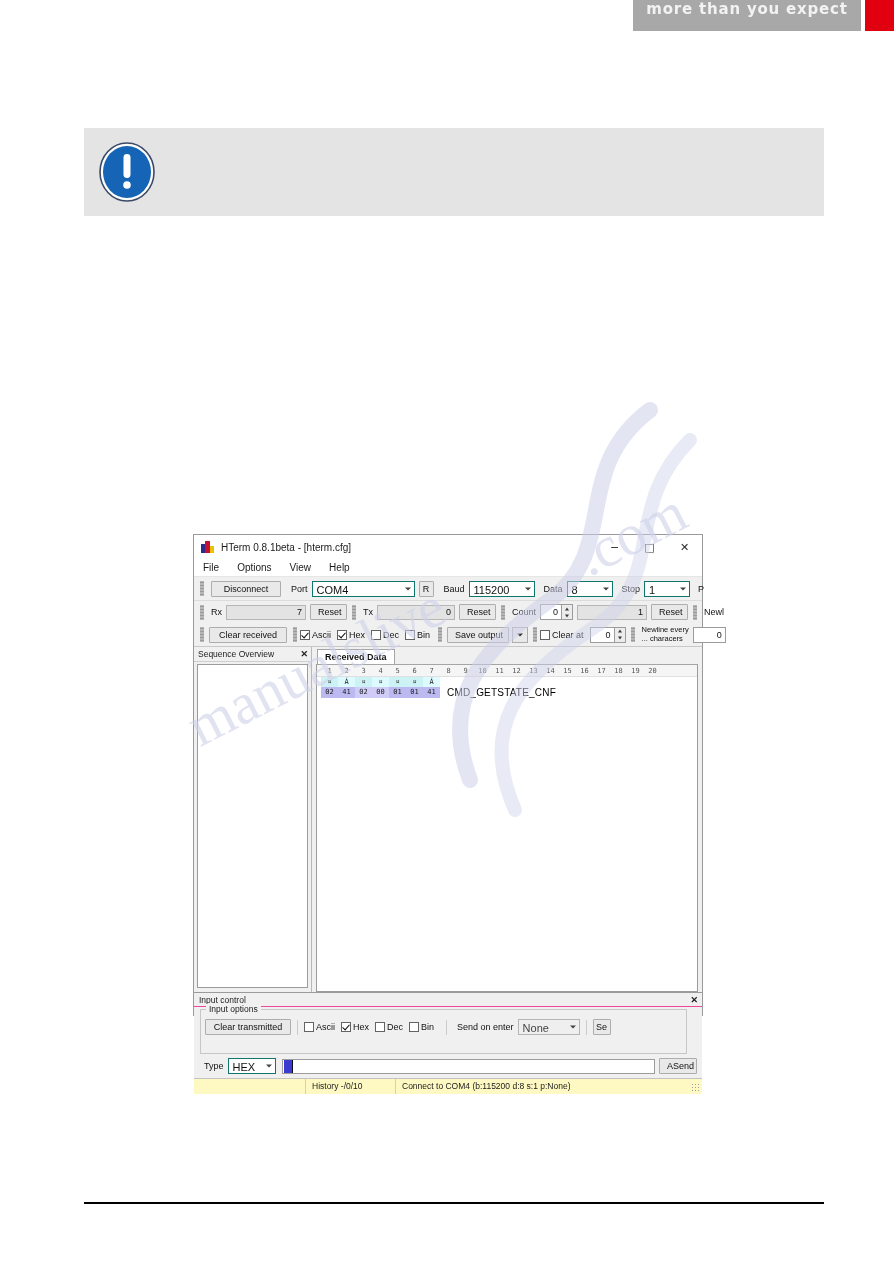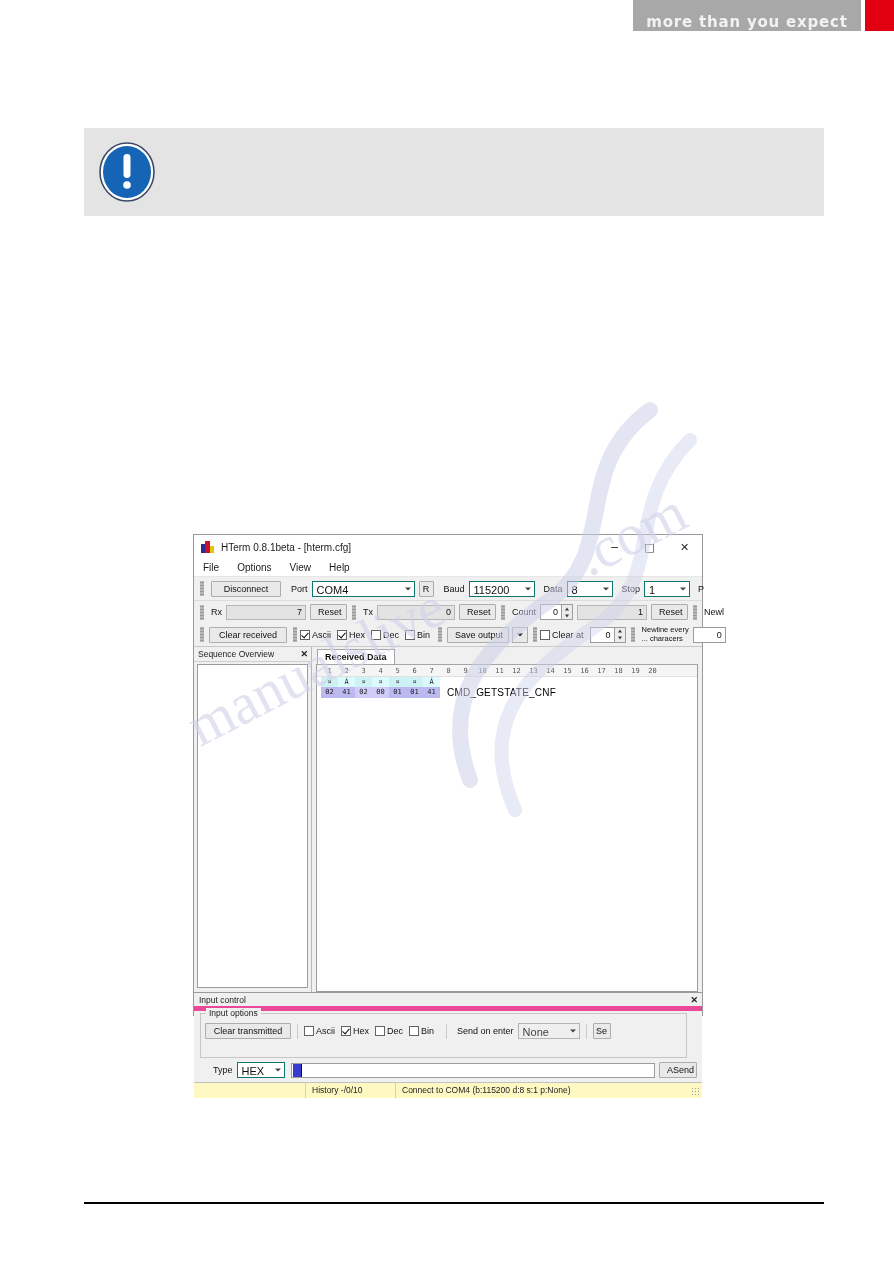--- a/index.html
+++ b/index.html
@@ -24,21 +24,21 @@
     height: 31px;
   }
   .banner-grey {
     position: absolute;
     left: 0;
     top: 0;
     width: 228px;
     height: 31px;
     background: #a8a8a8;
     display: flex;
-    align-items: flex-end;
+    align-items: flex-start;
     justify-content: center;
   }
   .banner-text {
     color: #f2f2f2;
     font-size: 15px;
     font-weight: bold;
     letter-spacing: 0.8px;
     font-family: "DejaVu Sans", sans-serif;
   }
   .banner-red {
@@ -503,21 +503,21 @@
     background: #f0f0f0;
   }
   .dockhdr {
     height: 13px;
     display: flex;
     align-items: center;
     justify-content: space-between;
     padding: 0 4px 0 5px;
     font-size: 8.5px;
     color: #1b1b1b;
-    border-bottom: 5px solid #ec4899;
+    border-bottom: 1px solid #ec4899;
   }
   .dockhdr .x { font-size: 9px; font-weight: bold; }
   .groupbox {
     margin: 2px 15px 2px 6px;
     border: 1px solid #c6c6c6;
     position: relative;
     padding: 8px 4px 17px 4px;
   }
   .grouptitle {
     position: absolute;
@@ -535,21 +535,21 @@
   .vsep {
     width: 1px;
     height: 15px;
     background: #cccccc;
     margin: 0 6px;
     flex: none;
   }
   .sendrow {
     display: flex;
     align-items: center;
-    padding: 2px 5px 4px 15px;
+    padding: 2px 5px 4px 6px;
   }
   .sendinput {
     flex: 1;
     height: 15px;
     border: 1px solid #9c9c9c;
     background: #ffffff;
     box-sizing: border-box;
     display: flex;
     align-items: center;
     min-width: 0;

